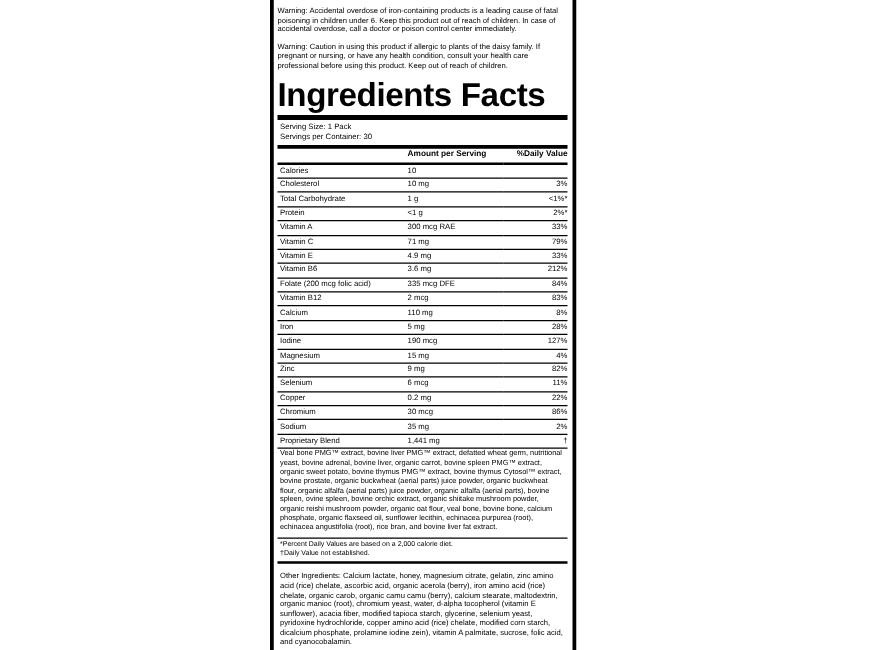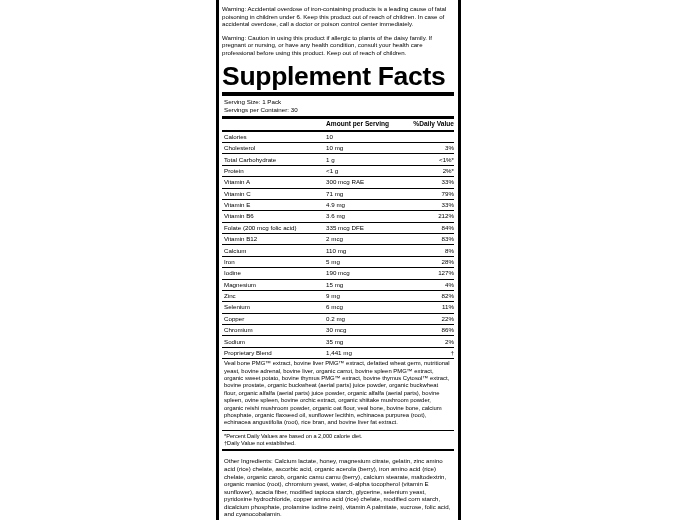--- a/index.html
+++ b/index.html
@@ -144,21 +144,21 @@
   <div class="left-rule"></div>
   <div class="right-rule"></div>
 
   <div class="col">
 
     <div class="warnings">
       <p class="warn-p">Warning: Accidental overdose of iron-containing products is a leading cause of fatal poisoning in children under 6. Keep this product out of reach of children. In case of accidental overdose, call a doctor or poison control center immediately.</p>
       <p class="warn-p">Warning: Caution in using this product if allergic to plants of the daisy family. If pregnant or nursing, or have any health condition, consult your health care professional before using this product. Keep out of reach of children.</p>
     </div>
 
-    <div class="sf-title">Supplement  Facts</div>
+    <div class="sf-title">Ingredients  Facts</div>
     <div class="rule-thick"></div>
 
     <div class="serving-lines">
       <div>Serving Size: 1 Pack</div>
       <div>Servings per Container: 30</div>
     </div>
     <div class="rule-med"></div>
 
     <div class="tbl-wrap">
       <table class="nf">

